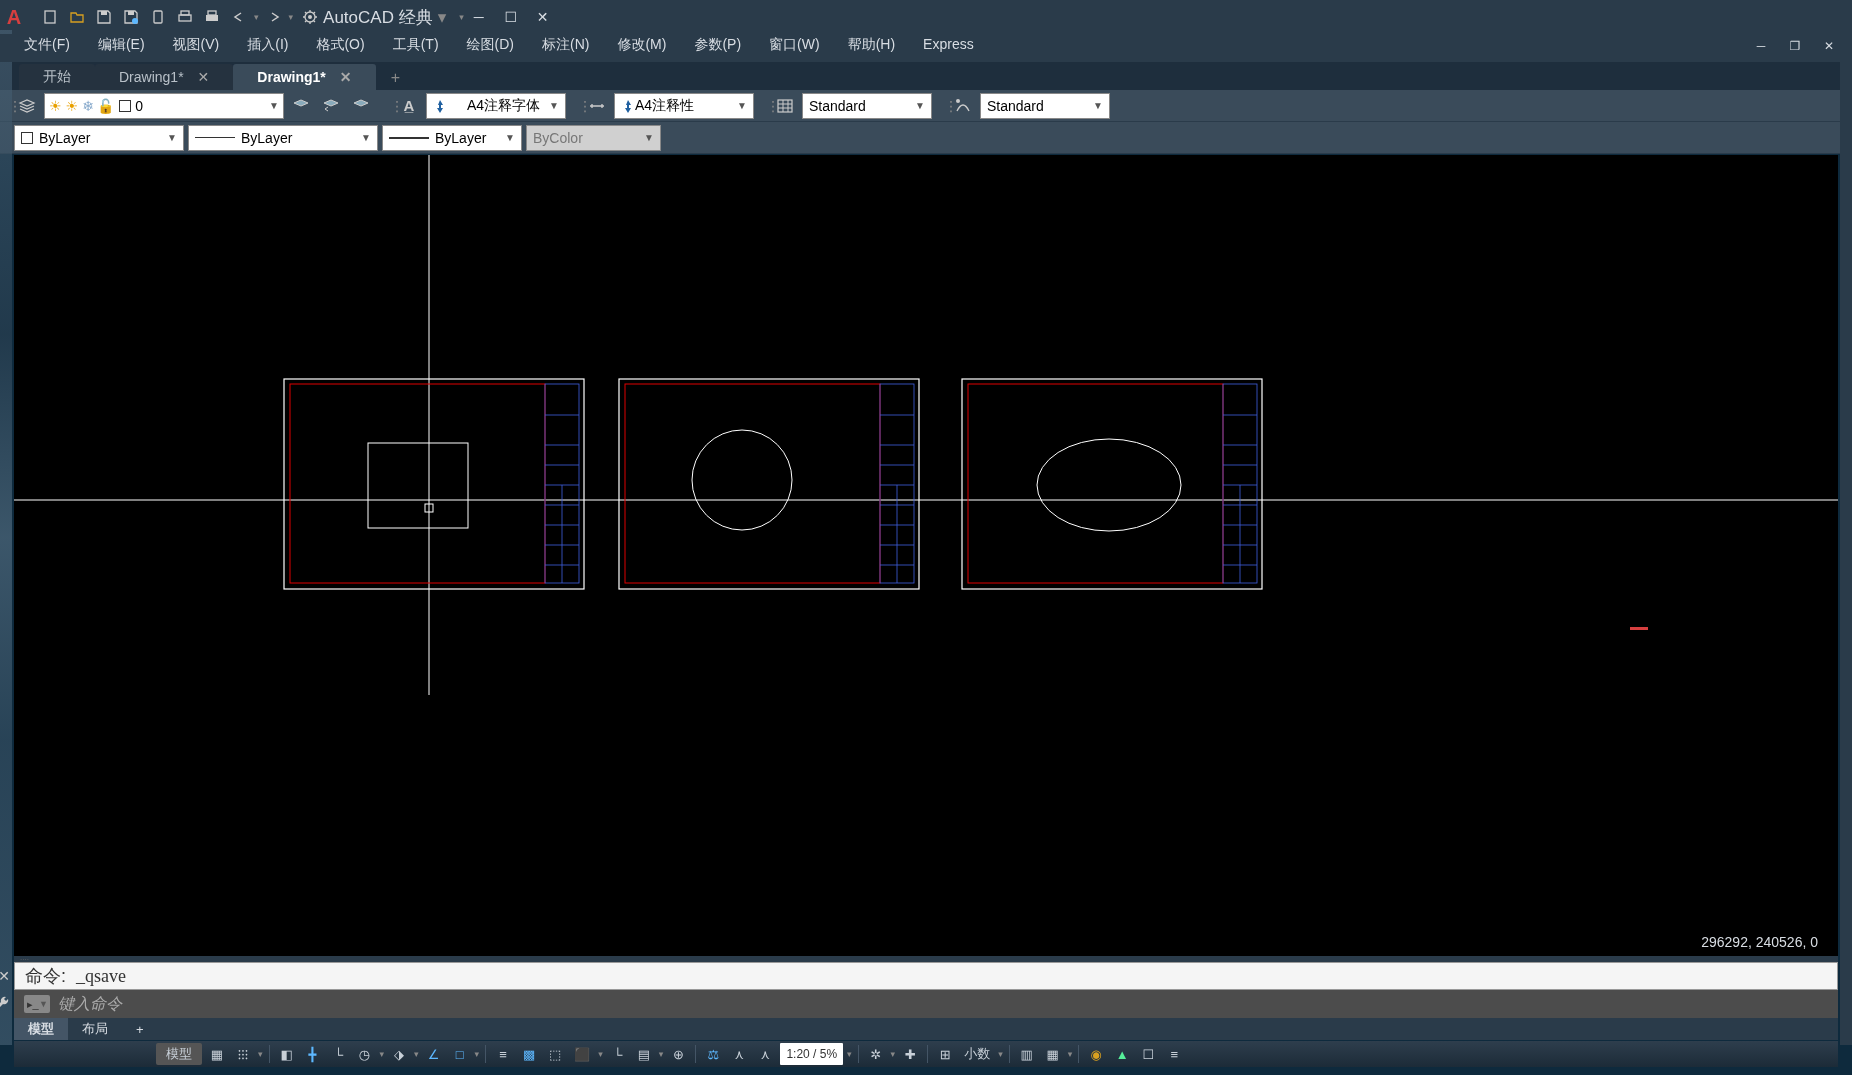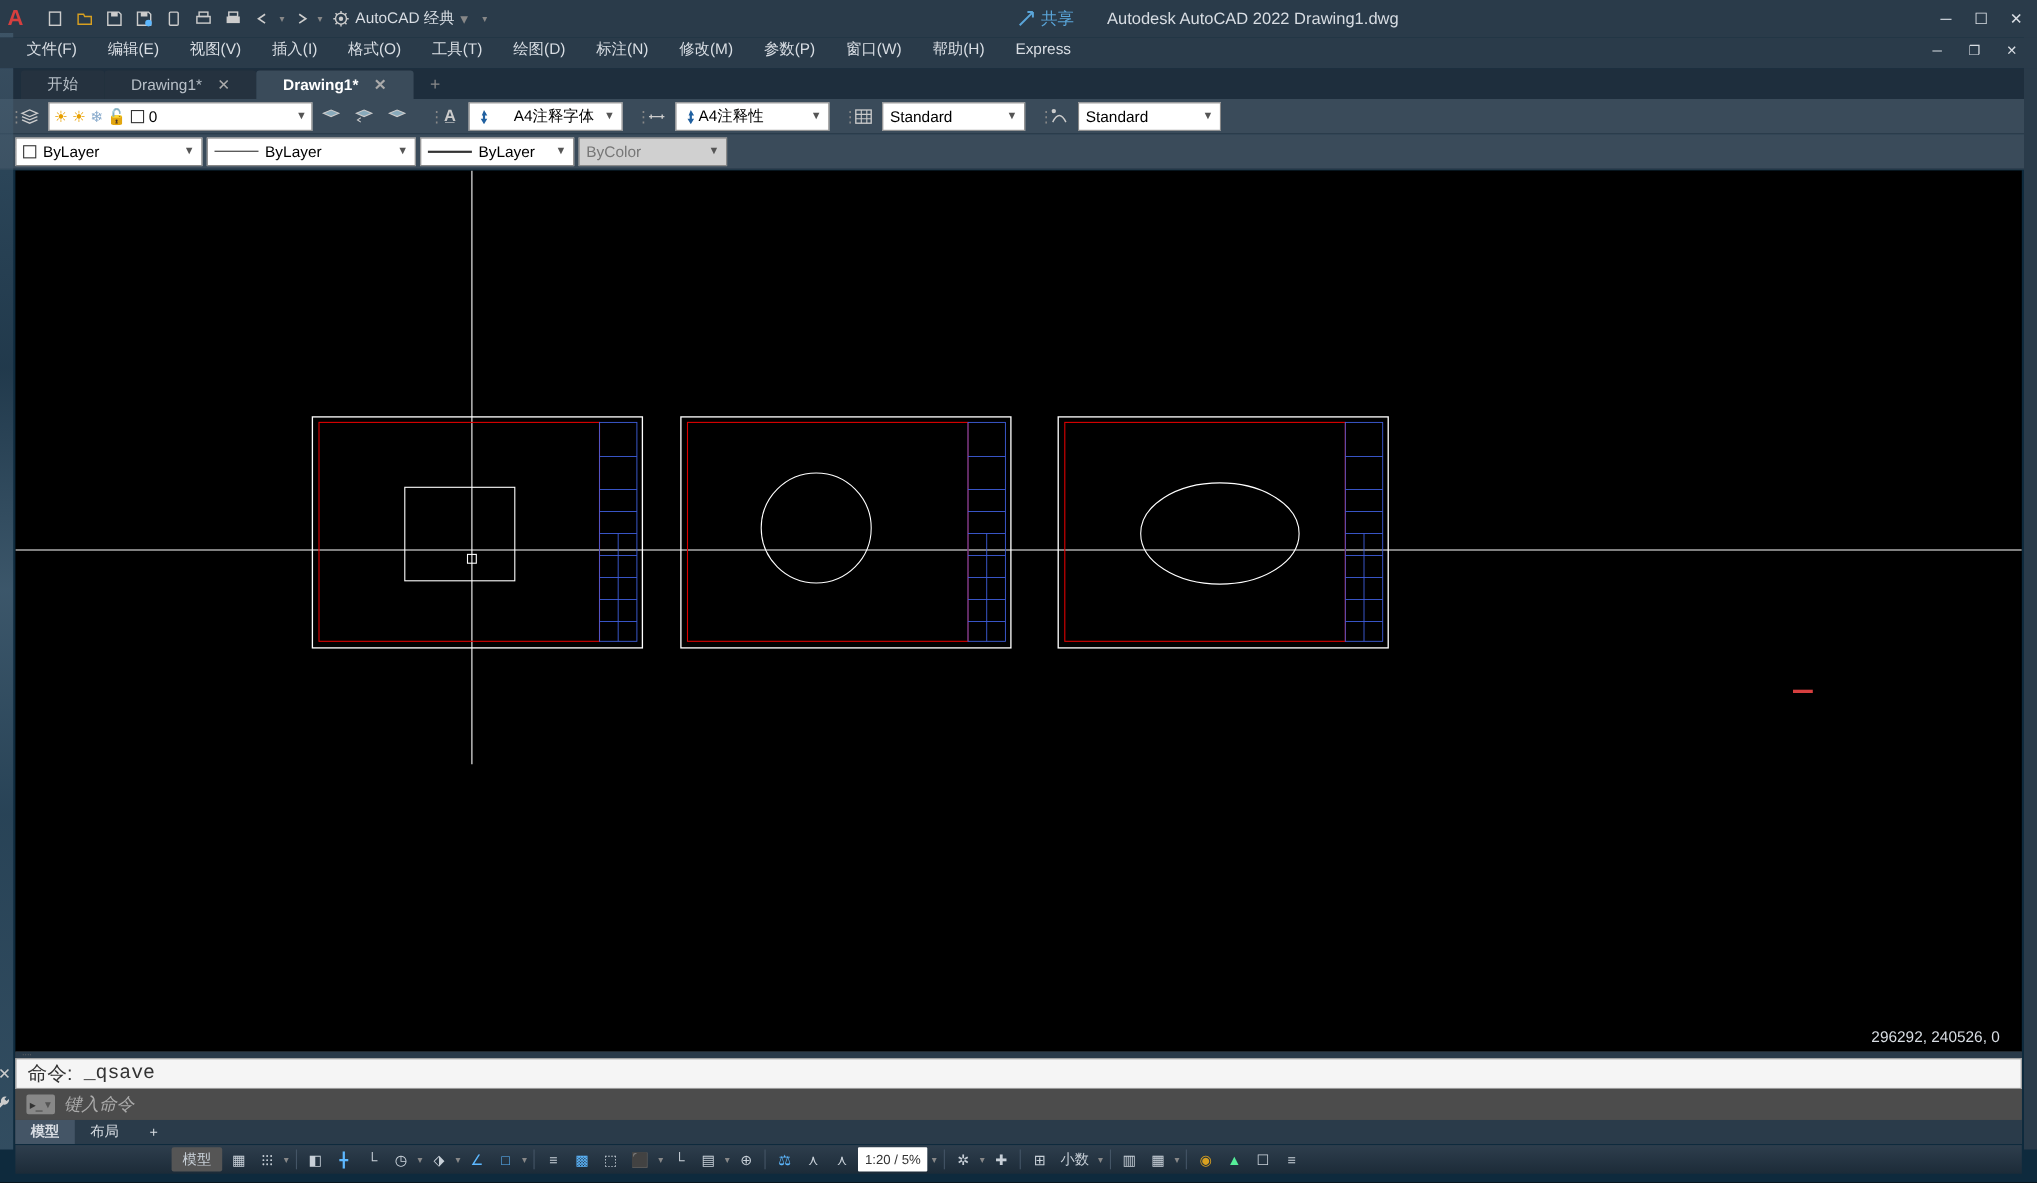--- a/index.html
+++ b/index.html
@@ -2,21 +2,21 @@
 <html><head>
 <meta charset="utf-8">
 <style>
 *{box-sizing:border-box;margin:0;padding:0;font-family:"Microsoft YaHei",Arial,sans-serif;user-select:none}
 body{background:#0e2a3d;overflow:hidden;width:1852px;height:1075px;position:relative}
 .titlebar{height:34px;background:#2a3b4a;display:flex;align-items:center;padding:0 4px;color:#d8dde3;font-size:14px}
 .titlebar-left{display:flex;align-items:center;gap:3px}
 .app-logo{width:20px;height:20px;color:#d63f3f;font-weight:bold;font-size:20px;display:flex;align-items:center;justify-content:center}
 .qat-icon{width:24px;height:24px;display:flex;align-items:center;justify-content:center;cursor:pointer;color:#d8dde3}
 .qat-icon svg{width:16px;height:16px}
-.workspace-dropdown{display:flex;align-items:center;gap:5px;padding:0 6px;color:#d8dde3;font-size:14px}
+.workspace-dropdown{display:flex;align-items:center;gap:5px;padding:0 6px;color:#d8dde3;font-size:17px}
 .titlebar-center{flex:1;display:flex;align-items:center;justify-content:center;gap:30px}
 .share{display:flex;align-items:center;gap:5px;color:#5aa5d9;font-size:15px}
 .titlebar-right{display:flex;align-items:center;gap:2px}
 .titlebar-title{color:#d8dde3;font-size:15px}
 .win-btn{width:30px;height:24px;display:flex;align-items:center;justify-content:center;color:#d8dde3;cursor:pointer}
 .menubar{height:28px;background:#2a3b4a;display:flex;padding:0 10px;gap:0;color:#d8dde3;font-size:14px;position:relative}
 .menu-item{padding:2px 14px;cursor:pointer}
 .menubar-right{position:absolute;right:8px;display:flex;gap:4px}
 .doc-tabs{height:28px;background:#1e2e3d;display:flex;align-items:flex-end;padding-left:19px}
 .doc-tab{height:26px;padding:0 24px;display:flex;align-items:center;color:#b8c0c8;font-size:14px;cursor:pointer;border-radius:3px 3px 0 0;gap:14px;position:relative}
@@ -127,29 +127,20 @@
       <svg width="16" height="16" viewBox="0 0 16 16">
           <circle cx="8" cy="8" r="5" fill="none" stroke="#ccc" stroke-width="1.3"></circle>
           <circle cx="8" cy="8" r="2" fill="#ccc"></circle>
           <path d="M8 1v2M8 13v2M1 8h2M13 8h2M3 3l1.5 1.5M11.5 11.5L13 13M3 13l1.5-1.5M11.5 4.5L13 3" stroke="#ccc" stroke-width="1.3"></path>
         </svg>
       <span>AutoCAD 经典</span>
       <span style="color:#888">▾</span>
     </div>
     <span style="font-size:9px;color:#888;margin-left:4px">▾</span>
   </div>
-  <div class="titlebar-center">
-    <div class="share">
-      <svg width="16" height="16" viewBox="0 0 16 16">
-          <path d="M2 14L14 2M14 2h-5M14 2v5" fill="none" stroke="#5aa5d9" stroke-width="1.8"></path>
-        </svg>
-      <span>共享</span>
-    </div>
-    <div class="titlebar-title">Autodesk AutoCAD 2022    Drawing1.dwg</div>
-  </div>
   <div class="titlebar-right">
     <div class="win-btn">─</div>
     <div class="win-btn">☐</div>
     <div class="win-btn">✕</div>
   </div>
 </div>
 
 <div class="menubar">
   <div class="menu-item">文件(F)</div>
   <div class="menu-item">编辑(E)</div>
@@ -359,21 +350,21 @@
   </svg>
   <div class="red-accent"></div>
 </div>
 
 <div class="cmd-area">
   <div class="cmd-handle">::::</div>
   <div class="cmd-history">
     <span class="cmd-history-close">✕</span>
     <span>命令:</span>
     <span>&nbsp;&nbsp;</span>
-    <span style="font-family:Liberation Mono, monospace">_qsave</span>
+    <span style="font-family:Liberation Serif, serif">_qsave</span>
   </div>
   <div class="cmd-input">
     <span class="cmd-input-wrench">
       <svg width="14" height="14" viewBox="0 0 14 14">
           <path d="M10 2a4 4 0 00-5 5L2 10l2 2 3-3a4 4 0 005-5l-2 2-2-2z" fill="#ccc"></path>
         </svg>
     </span>
     <span class="cmd-input-icon">
       <span style="position:absolute;left:3px;color:#333;font-size:11px;font-style:normal">▸_</span>
       <span style="position:absolute;right:2px;color:#555;font-size:9px;font-style:normal">▼</span>

